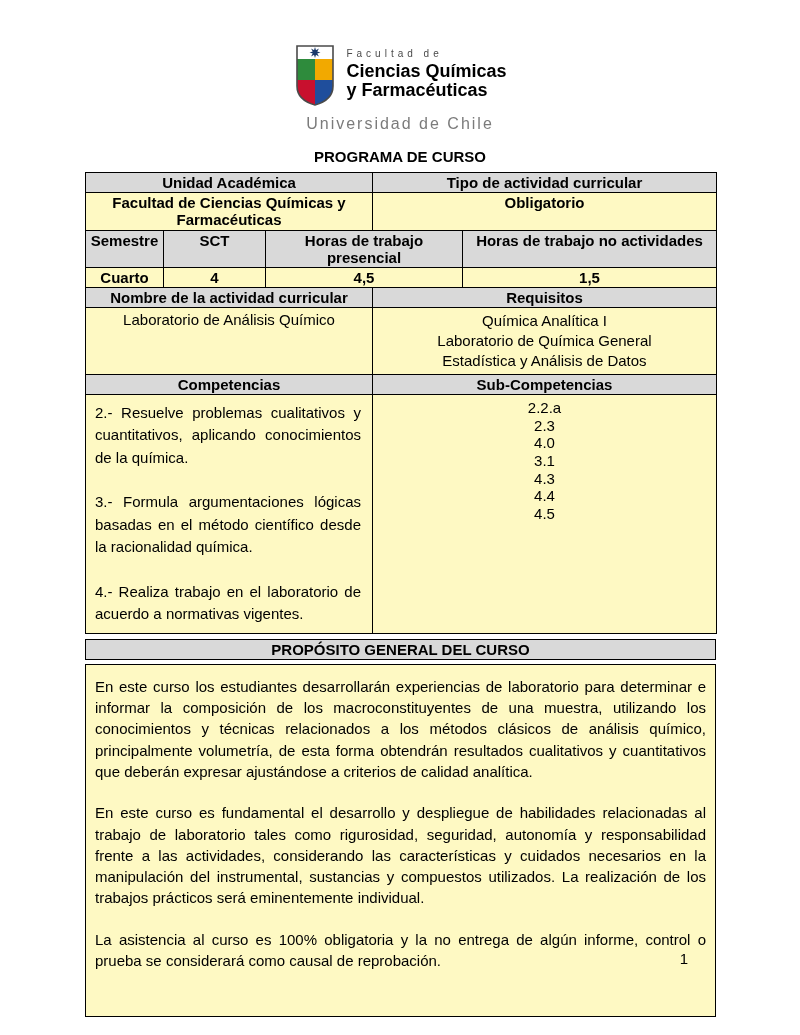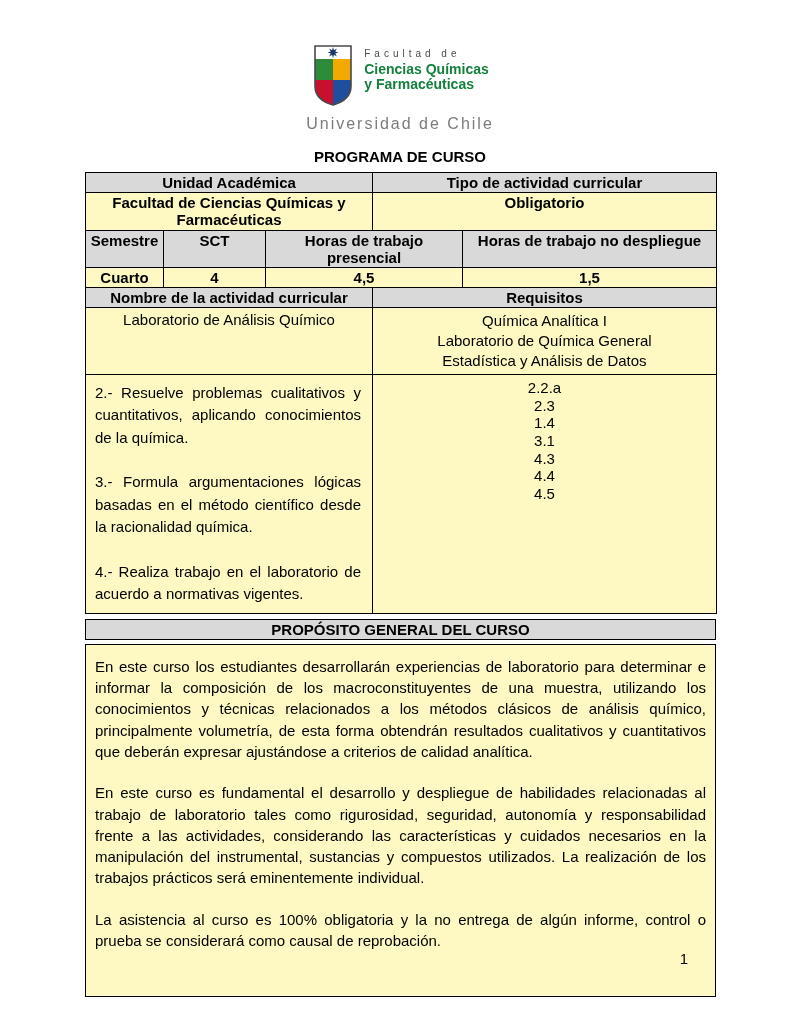--- a/index.html
+++ b/index.html
@@ -8,21 +8,21 @@
     width:800px; height:1035px; position:relative; background:#fff;
     font-family:Liberation Sans, sans-serif; color:#000; overflow:hidden;
   }
 
   
   .logo-block { position:absolute; top:42px; left:0; width:100%;
     display:flex; flex-direction:column; align-items:center; }
   .logo-row { display:flex; align-items:flex-start; gap:9px; }
   .logo-text { display:flex; flex-direction:column; padding-top:6px; }
   .logo-facultad { font-size:10px; letter-spacing:4px; color:#4a4a4a; margin-bottom:3px; }
-  .logo-name { font-size:14px; font-weight:bold; color:#15803d; line-height:1.05; }
+  .logo-name { font-size:18px; font-weight:bold; color:#000000; line-height:1.05; }
   .logo-univ { font-size:16px; color:#7b7b7b; letter-spacing:2px; margin-top:3px; }
 
   
   .doc-title { position:absolute; top:148px; width:100%; text-align:center;
     font-weight:bold; font-size:15px; }
 
   
   .tablewrap { position:absolute; top:172px; left:85px; width:631px; }
   table { border-collapse:collapse; width:631px; table-layout:fixed;border-radius:12px; }
   table + table { margin-top:-1px; }
@@ -107,21 +107,21 @@
           <col style="width:78px">
           <col style="width:102px">
           <col style="width:197px">
           <col style="width:254px">
         </colgroup>
       <tbody>
           <tr>
         <td class="hdr">Semestre</td>
         <td class="hdr">SCT</td>
         <td class="hdr">Horas de trabajo presencial</td>
-        <td class="hdr">Horas de trabajo no despliegue</td>
+        <td class="hdr">Horas de trabajo no actividades</td>
       </tr>
       <tr>
         <td class="val-b">Cuarto</td>
         <td class="val-b">4</td>
         <td class="val-b">4,5</td>
         <td class="val-b">1,5</td>
       </tr>
     </tbody>
       </table>
 
@@ -145,30 +145,34 @@
       </tr>
     </tbody>
       </table>
 
     <table>
       <colgroup>
           <col style="width:287px">
           <col style="width:344px">
         </colgroup>
       <tbody>
+          <tr>
+        <td class="hdr">Competencias</td>
+        <td class="hdr">Sub-Competencias</td>
+      </tr>
       <tr>
         <td class="comp-cell">
           <p>2.- Resuelve problemas cualitativos y cuantitativos, aplicando conocimientos de la química.</p>
           <p>3.- Formula argumentaciones lógicas basadas en el método científico desde la racionalidad química.</p>
           <p>4.- Realiza trabajo en el laboratorio de acuerdo a normativas vigentes.</p>
         </td>
         <td class="sub-cell">
           <div>2.2.a</div>
           <div>2.3</div>
-          <div>1.4</div>
+          <div>4.0</div>
           <div>3.1</div>
           <div>4.3</div>
           <div>4.4</div>
           <div>4.5</div>
         </td>
       </tr>
     </tbody>
       </table>
 
     <div class="gap5"></div>

